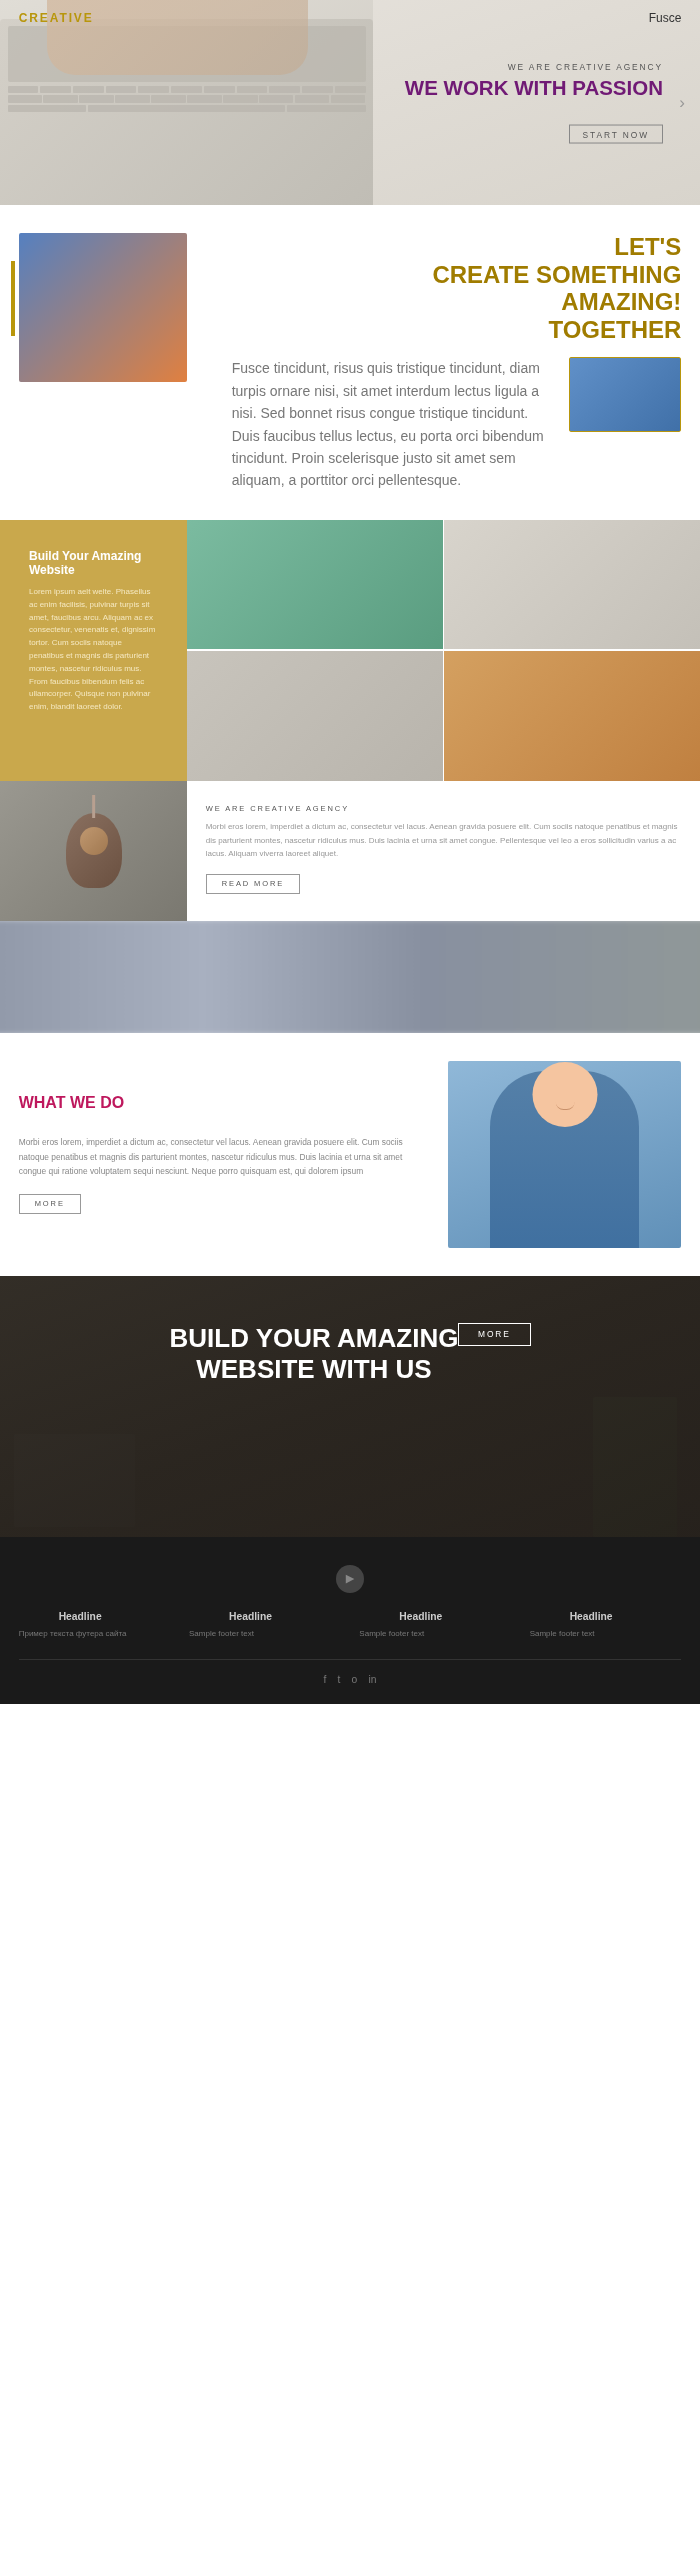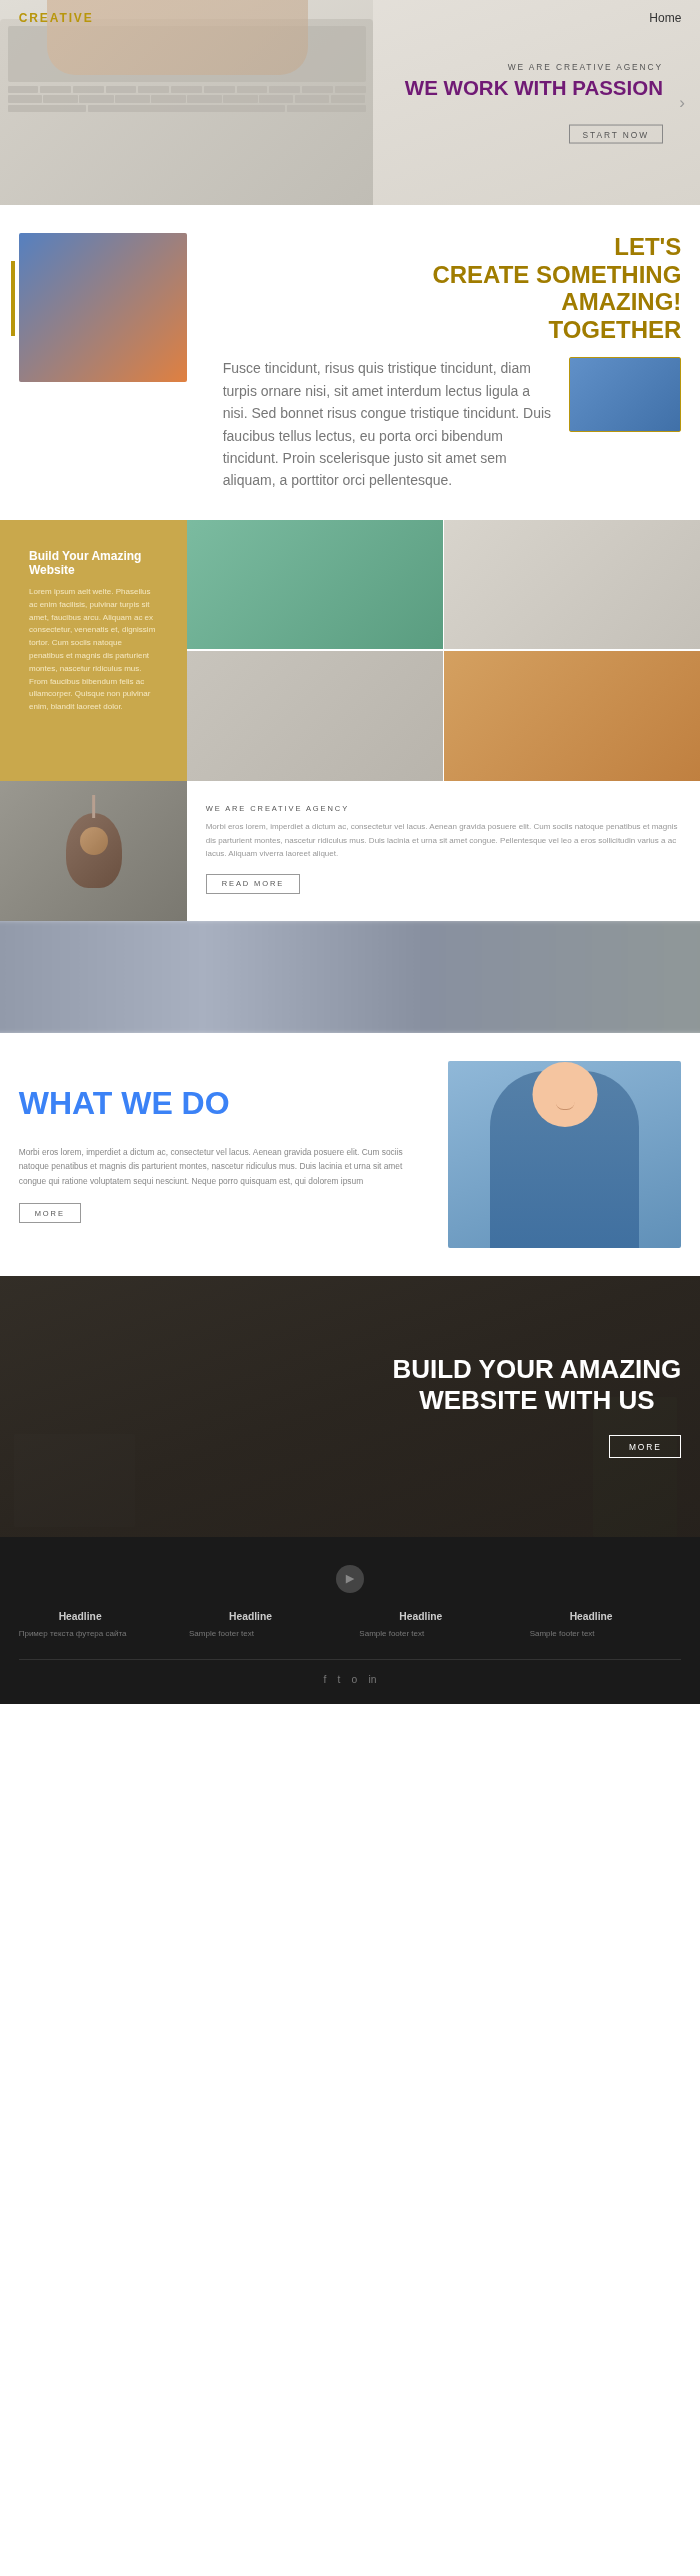--- a/index.html
+++ b/index.html
@@ -76,21 +76,21 @@
       transform: translateY(-50%);
       font-size: 17px;
       color: #999;
     }
 
     
     .lets-create {
       display: flex;
       width: 700px;
       padding: 28px 18.7px;
-      gap: 17px;
+      gap: 26px;
       background: #fff;
     }
     .lets-create-left {
       width: 187px;
       flex-shrink: 0;
       position: relative;
     }
     .lets-create-img1 {
       width: 168px;
       height: 149px;
@@ -225,23 +225,23 @@
       width: 700px;
       padding: 28px 18.7px;
       gap: 18.7px;
       background: #fff;
       align-items: center;
     }
     .what-we-do-left {
       flex: 1;
     }
     .what-title {
-      font-size: 32px;
-      font-weight: bold;
-      color: #3b82f6;
+      font-size: 16px;
+      font-weight: bold;
+      color: #be185d;
       text-transform: uppercase;
       margin-bottom: 23px;
     }
     .what-text {
       font-size: 8.4px;
       color: #888;
       line-height: 1.7;
       margin-bottom: 14px;
     }
     .more-btn {
@@ -264,22 +264,22 @@
       overflow: hidden;
       position: relative;
     }
 
     
     .build-amazing {
       width: 700px;
       min-height: 261px;
       background: linear-gradient(160deg, #3a3530 0%, #2a2520 50%, #3a3530 100%);
       display: flex;
-      flex-direction: column;
-      align-items: flex-end;
+      flex-direction: row;
+      align-items: flex-start;
       justify-content: center;
       padding: 47px 18.7px;
       position: relative;
       overflow: hidden;
     }
     .build-amazing-title {
       font-size: 26px;
       font-weight: bold;
       color: #fff;
       text-transform: uppercase;
@@ -381,21 +381,21 @@
     .build-img-3 { background: linear-gradient(135deg, #c8c4bc 0%, #b8b4ac 100%); }
     .build-img-4 { background: linear-gradient(135deg, #d8a870 0%, #c89050 100%); }
   </style>
 </head>
 <body>
 
 <div style="position:relative;border-radius:29px;">
 
 <header class="header">
   <span class="header-logo">CREATIVE</span>
-  <span class="header-nav">Home</span>
+  <span class="header-nav">Fusce</span>
 </header>
 
 <section class="hero">
   <div class="hero-bg"></div>
 
   <div style="position:absolute;left:0;top:0;width:373px;height:205px;background:linear-gradient(160deg,#e0ddd6 0%,#ccc8c0 100%);overflow:hidden;">
 
     <div style="position:absolute;bottom:0;left:0;right:0;top:18.7px;background:linear-gradient(135deg,#d4d0c8 0%,#c0bdb5 100%);border-radius:3.7px 3.7px 0 0;padding:7.5px;">
       <div style="background:#b8b4ac;border-radius:1.9px;height:56px;margin-bottom:3.7px;opacity:0.6;"></div>
       <div class="keyboard-row">

